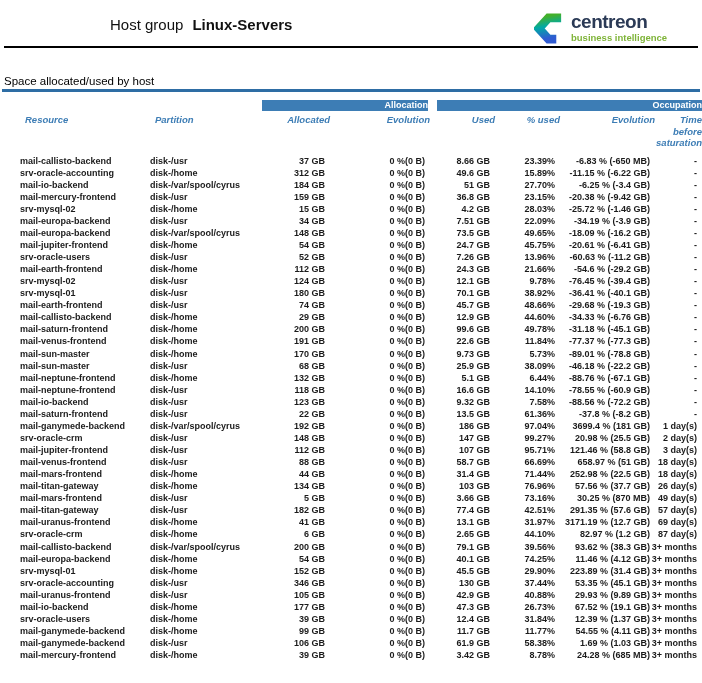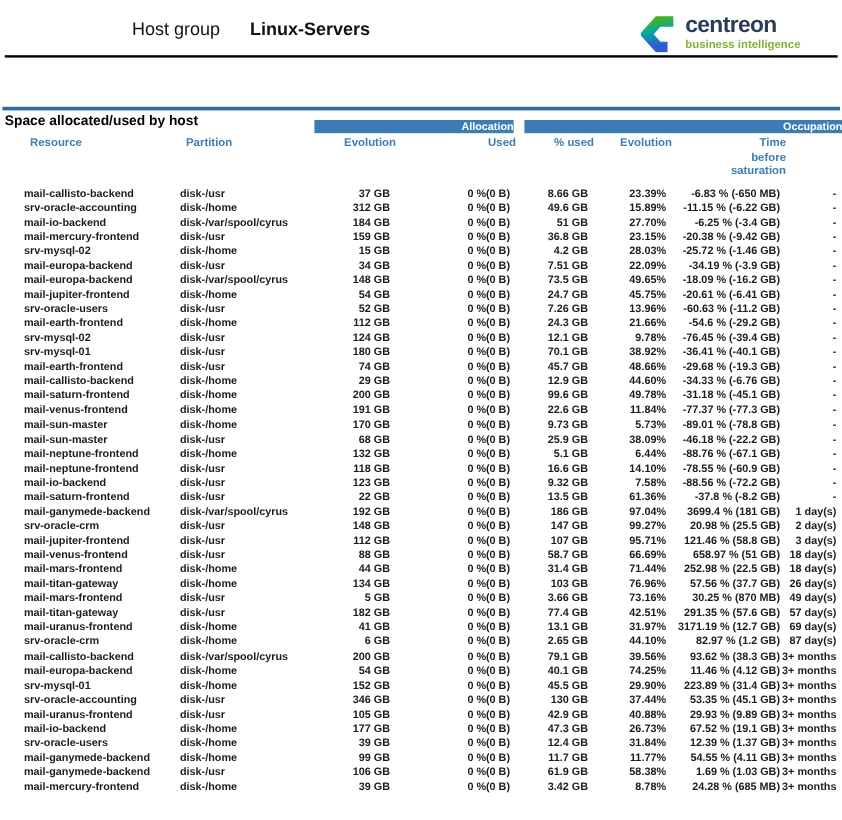--- a/index.html
+++ b/index.html
@@ -3,44 +3,44 @@
 <meta charset="utf-8">
 <style>
   * { margin:0; padding:0; box-sizing:border-box; }
   html,body { background:#ffffff; }
   body { font-family:"Liberation Sans","DejaVu Sans",sans-serif; }
   .page {
     position:relative; width:702px; height:683px; background:#fff; overflow:hidden;
   }
   
   .page-title { position:absolute; left:110px; top:16px; font-size:15px; color:#111; }
-  .page-title .group-name { font-weight:bold; margin-left:25px;text-align:center; }
+  .page-title .group-name { font-weight:bold; margin-left:9px;text-align:center; }
   .header-rule { position:absolute; left:4px; top:46px; width:694px; height:2px; background:#000; }
 
   .logo { position:absolute; left:534px; top:12px; width:158px; height:34px; }
   .logo-mark { position:absolute; left:0; top:1px; width:31px; height:31px; }
   .logo-text { position:absolute; left:37px; top:0; width:121px; text-align:left; }
   .logo-brand { font-size:19px; font-weight:bold; letter-spacing:-0.5px; color:#2b3a56; line-height:20px; }
   .logo-tagline { font-size:9.5px; font-weight:bold; color:#7fb439; text-align:left; line-height:11px; }
 
   
-  .section-title { position:absolute; left:4px; top:75px; font-size:11.5px; font-weight:bold; color:#000;margin-top:20px; }
+  .section-title { position:absolute; left:4px; top:75px; font-size:11.5px; font-weight:normal; color:#000; }
   .section-rule { position:absolute; left:2px; top:89px; width:698px; height:3px; background:#2e6da4; }
 
   
   .table { position:absolute; left:0; top:100px; width:702px; }
   .banner-row { position:relative; height:11px; }
   .banner { position:absolute; top:0; height:11px; background:#3d7db5; color:#fff;
             font-size:9px; font-weight:bold; text-align:right; line-height:11px; }
   .banner-allocation { left:262px; width:166px; }
   .banner-occupation { left:437px; width:265px; }
 
   .grid-row { display:grid; padding-left:25px;
     grid-template-columns:130px 107px 68px 100px 65px 65px 95px 47px; }
-  .head-row { margin-top:3px; }
+  .head-row { margin-top:3px;font-style:italic; }
   .head-row .cell { font-size:9.5px; font-weight:bold; color:#3d7db5; line-height:11.5px; }
   .cell { white-space:nowrap; }
   .c0,.c1 { text-align:left; }
   .c2,.c3,.c4,.c5,.c6,.c7 { text-align:right; }
   .sat-head { white-space:pre-line; }
 
   .tbody { margin-top:6px; }
   .trow { height:12.07px; align-items:center;padding-left:20px; }
   .trow .cell { font-size:9px; font-weight:bold; color:#1b1b1b; line-height:12px; }
 </style>
@@ -80,20 +80,21 @@
   <div class="table">
 
     <div class="banner-row">
       <div class="banner banner-allocation">Allocation</div>
       <div class="banner banner-occupation">Occupation</div>
     </div>
 
     <div class="grid-row head-row">
       <div class="cell c0">Resource</div>
       <div class="cell c1">Partition</div>
+      <div class="cell c2">Allocated</div>
       <div class="cell c3">Evolution</div>
       <div class="cell c4">Used</div>
       <div class="cell c5">% used</div>
       <div class="cell c6">Evolution</div>
       <div class="cell c7 sat-head">Time
 before
 saturation</div>
     </div>
 
     <div class="tbody">

